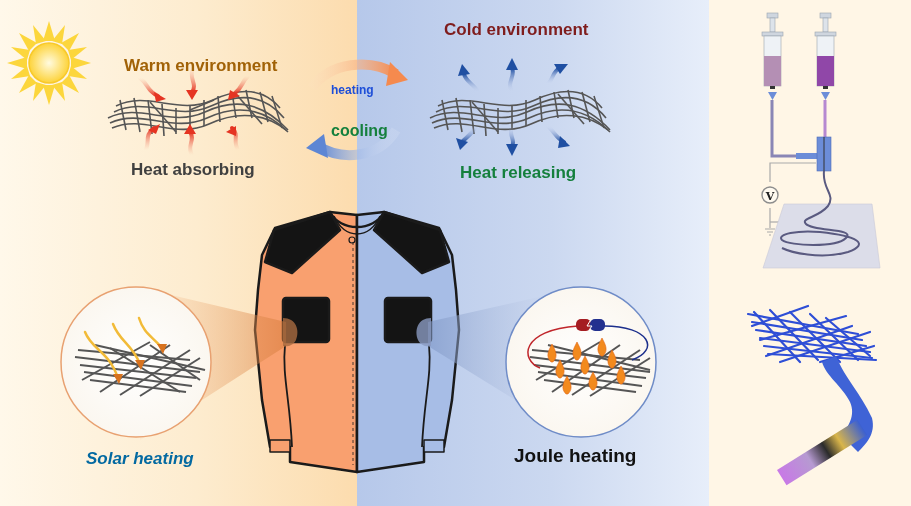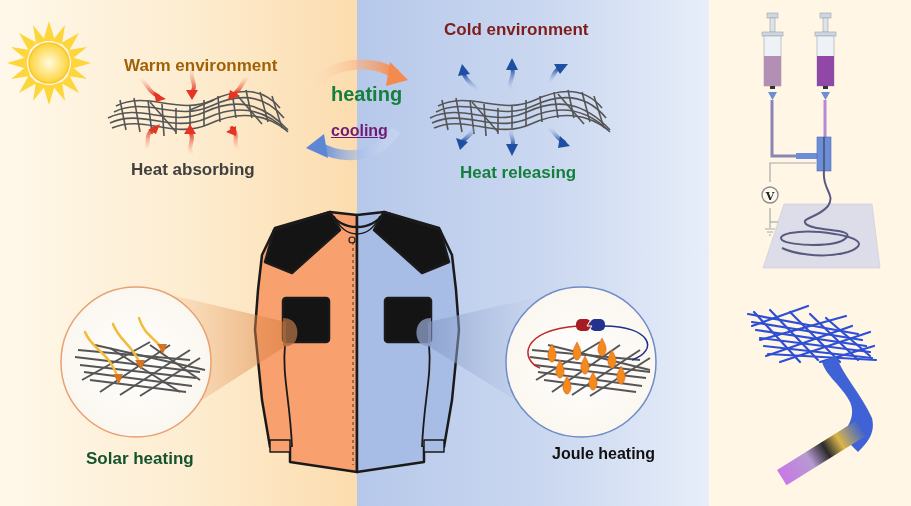--- a/index.html
+++ b/index.html
@@ -7,24 +7,24 @@
   .panel { position: absolute; top: 0; height: 506px; }
   #warm { left: 0; width: 357px; background: linear-gradient(to right, #fff8ea 0%, #fdeccf 55%, #fcdcae 100%); }
   #cold { left: 357px; width: 352px; background: linear-gradient(to right, #b6c8ea 0%, #cbd8f0 55%, #e7eefa 100%); }
   #fab { left: 709px; width: 202px; background: #fff6e6; }
   svg.layer { position: absolute; left: 0; top: 0; }
   .label { position: absolute; font-weight: bold; white-space: nowrap; font-family: "Liberation Sans", sans-serif; }
   .warm-title { left: 124px; top: 20px; font-size: 17px; color: #a16207; margin-top: 36px; }
   .cold-title { left: 444px; top: 20px; font-size: 17px; color: #7f1d1d; }
   .heat-abs { left: 131px; top: 160px; font-size: 17px; color: #404040; }
   .heat-rel { left: 460px; top: 163px; font-size: 17px; color: #15803d; }
-  .heating { left: 331px; top: 83px; font-size: 20px; color: #15803d; }
-  .cooling { left: 331px; top: 122px; font-size: 16px; color: #701a75; text-decoration: underline; }
-  .solar { left: 86px; top: 449px; font-size: 17px; color: #14532d; }
-  .joule { left: 552px; top: 445px; font-size: 16px; color: #111; }
+  .heating { left: 331px; top: 83px; font-size: 12px; color: #1d4ed8; }
+  .cooling { left: 331px; top: 122px; font-size: 16px; color: #15803d; }
+  .solar { left: 86px; top: 449px; font-size: 17px; color: #0369a1; font-style: italic; }
+  .joule { left: 514px; top: 445px; font-size: 19px; color: #111; }
 </style>
 </head>
 <body>
 
 <div id="warm" class="panel"></div>
 <div id="cold" class="panel"></div>
 <div id="fab" class="panel"></div>
 
 <svg class="layer" width="911" height="506" viewBox="0 0 911 506">
   <defs>

